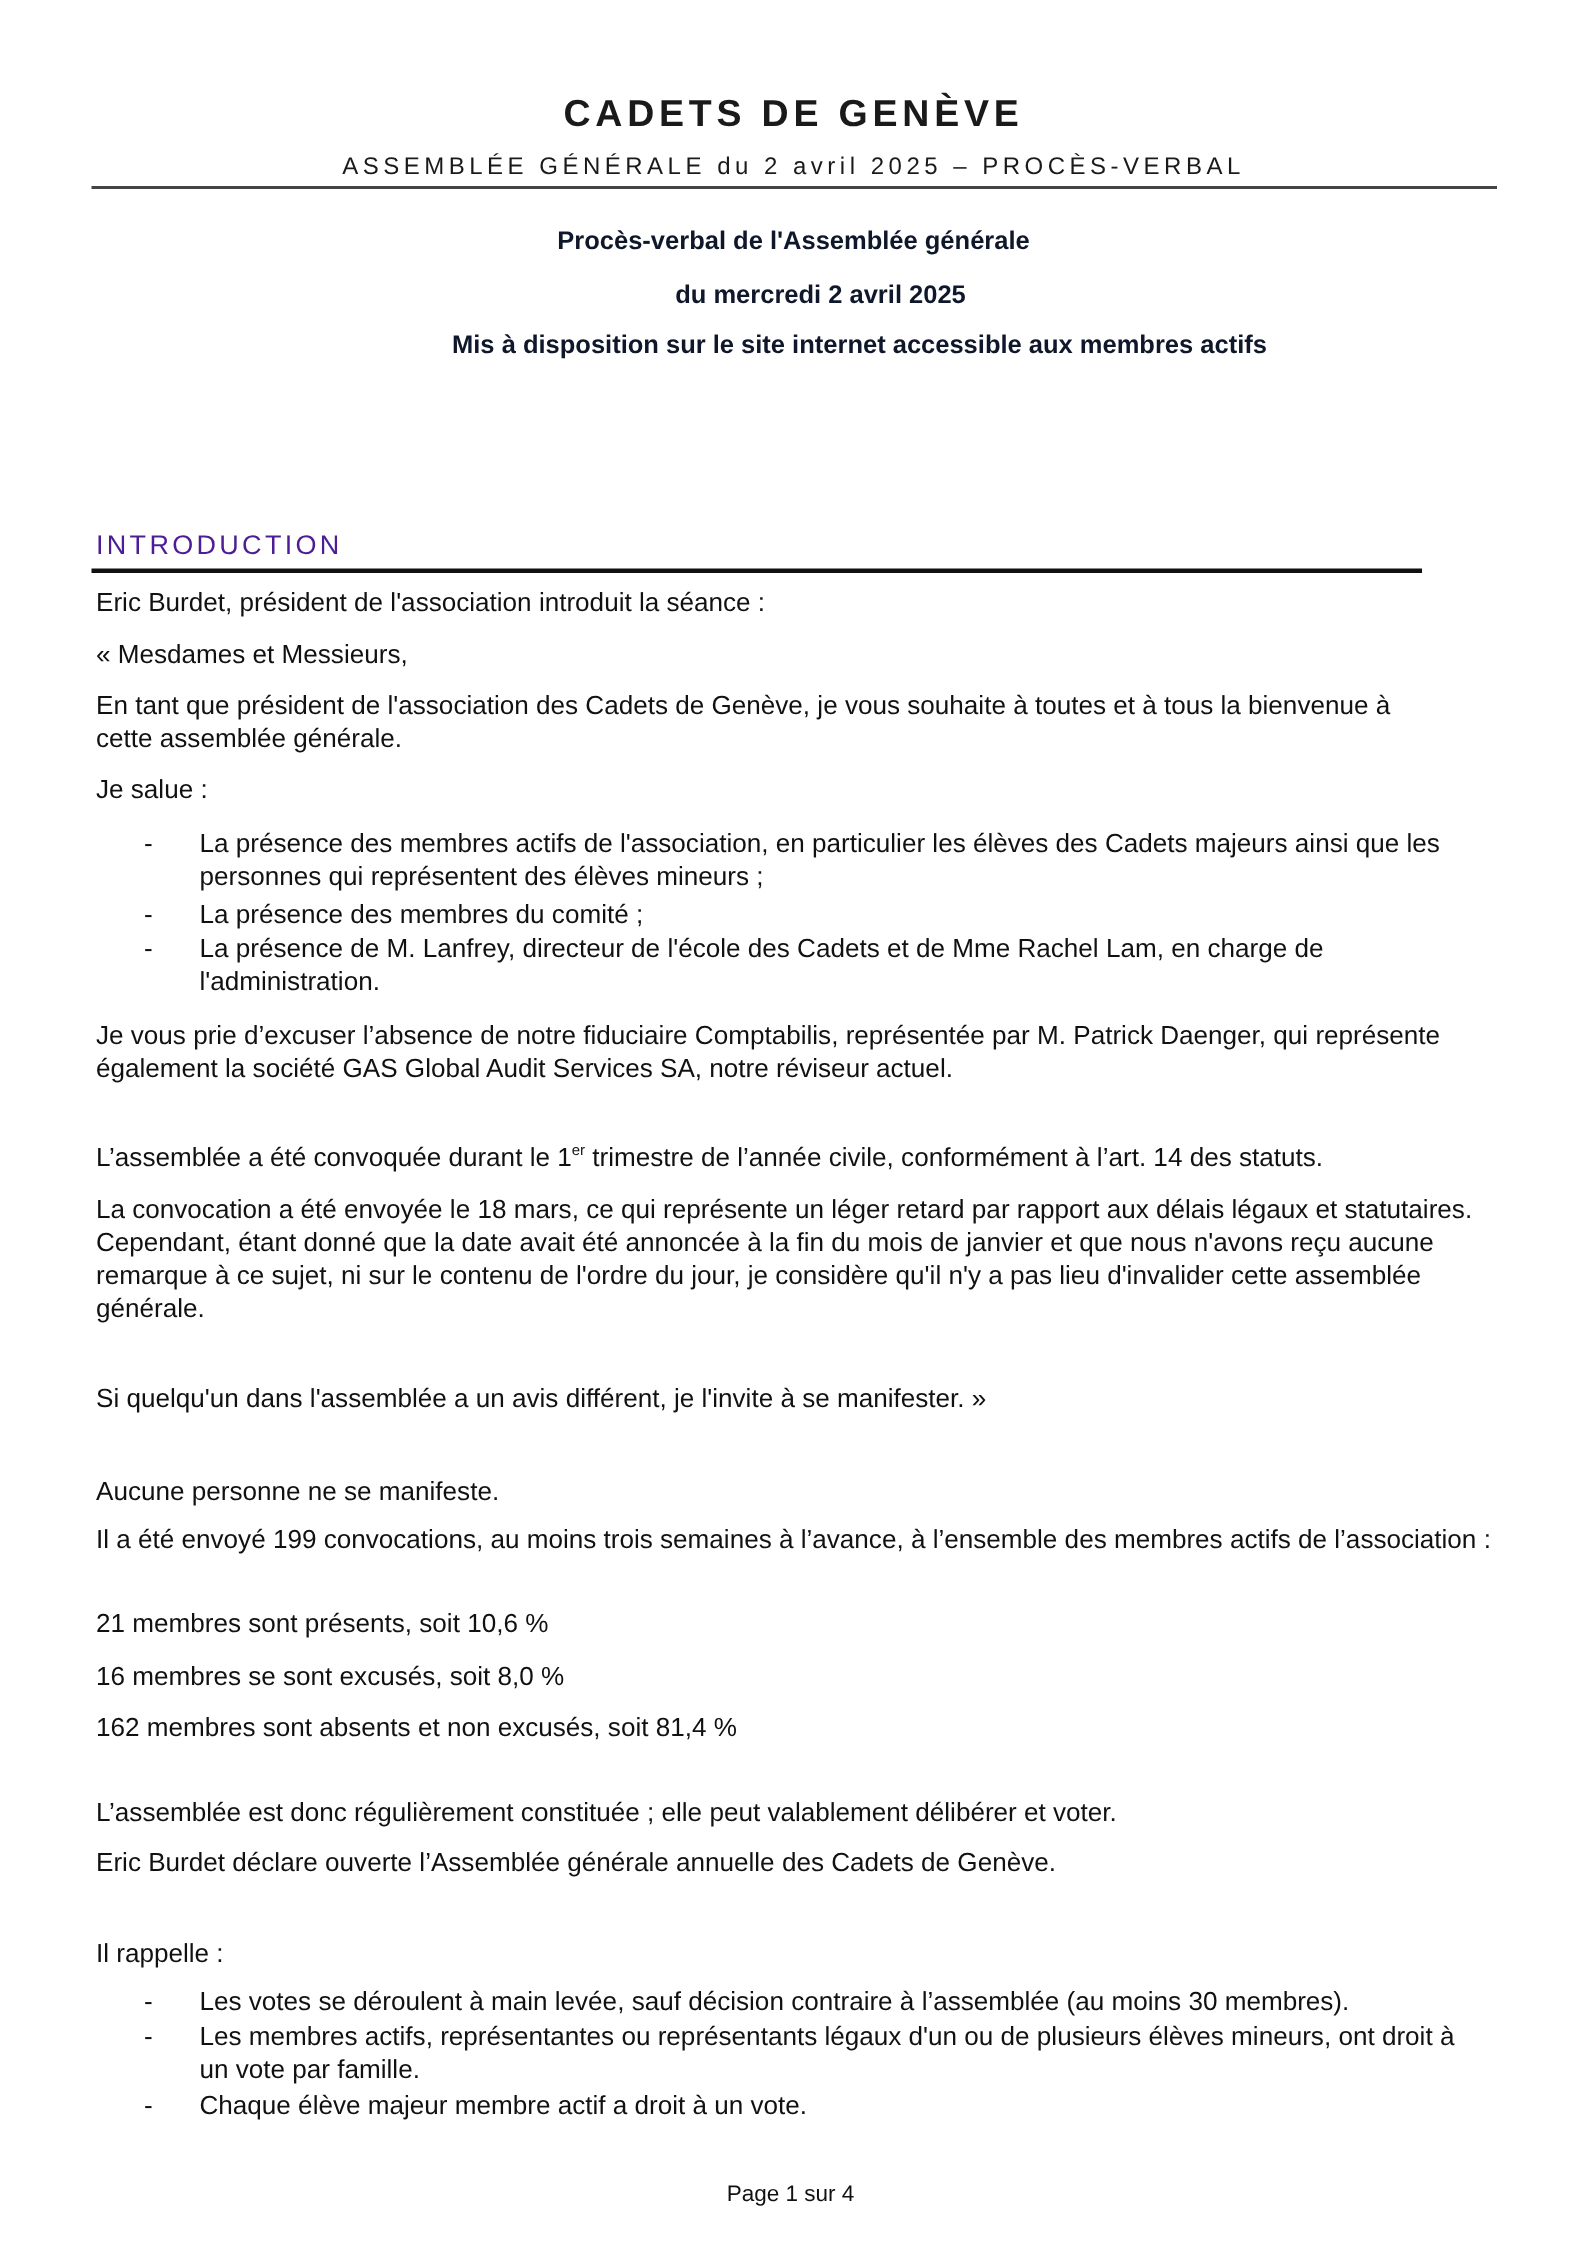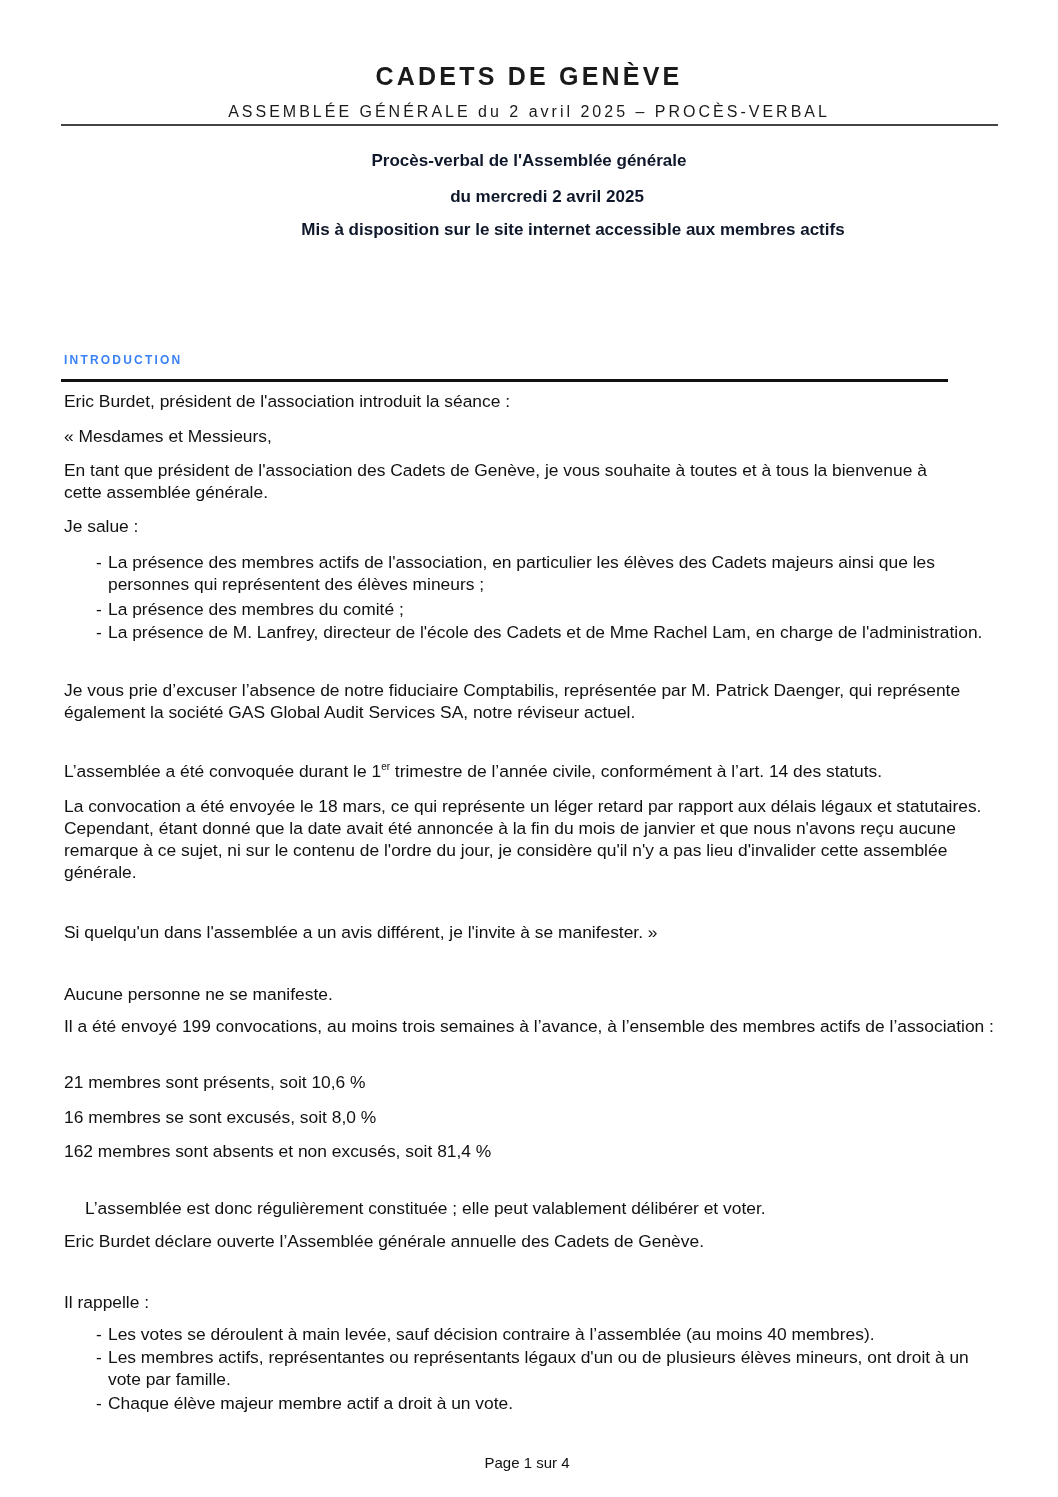--- a/index.html
+++ b/index.html
@@ -14,28 +14,28 @@
     }
     .doc-subtitle {
       left: 0; width: 1058px; top: 103px; text-align: center;
       font-size: 16px; letter-spacing: 3px; color: #1a1a1a;
     }
     .header-rule { left: 61px; width: 937px; top: 124px; height: 2px; background: #444444; }
     .center-bold {
       left: 0; width: 1058px; text-align: center; font-size: 17px; font-weight: bold; color: #0f172a;
     }
     .section-title {
-      left: 64px; top: 353px; font-size: 12px; font-weight: bold; letter-spacing: 2.2px; color: #3b82f6;
+      left: 64px; top: 353px; font-size: 18px; font-weight: normal; letter-spacing: 2.2px; color: #4c1d95;
     }
     .section-rule { left: 61px; width: 887px; top: 379px; height: 3px; background: #111111; }
     .p { left: 64px; width: 940px; font-size: 17.4px; line-height: 22px; color: #111; }
     .it { }
     .li { left: 96px; width: 910px; font-size: 17.4px; line-height: 22px; color: #111; }
     .li .dash { position: absolute; left: 0; top: 0; width: 20px; }
-    .li .txt { display: block; margin-left: 12px; }
+    .li .txt { display: block; margin-left: 37px; }
     sup { font-size: 10px; line-height: 0; vertical-align: 7px; }
     .footer { left: 0; width: 1054px; top: 1454px; text-align: center; font-size: 15px; color: #111; }
   </style>
 </head>
 <body>
 
 <div class="abs doc-title">CADETS DE GENÈVE</div>
 <div class="abs doc-subtitle">ASSEMBLÉE GÉNÉRALE du 2 avril 2025 – PROCÈS-VERBAL</div>
 <div class="abs header-rule"></div>
 
@@ -72,28 +72,28 @@
 
 <div class="abs p it" style="top:921px;">Si quelqu'un dans l'assemblée a un avis différent, je l'invite à se manifester. »</div>
 
 <div class="abs p" style="top:983px;">Aucune personne ne se manifeste.</div>
 <div class="abs p" style="top:1015px; width:960px;">Il a été envoyé 199 convocations, au moins trois semaines à l’avance, à l’ensemble des membres actifs de l’association :</div>
 
 <div class="abs p" style="top:1071px;">21 membres sont présents, soit 10,6 %</div>
 <div class="abs p" style="top:1106px;">16 membres se sont excusés, soit 8,0 %</div>
 <div class="abs p" style="top:1140px;">162 membres sont absents et non excusés, soit 81,4 %</div>
 
-<div class="abs p" style="top:1197px;margin-left:21px;">L’assemblée est donc régulièrement constituée ; elle peut valablement délibérer et voter.</div>
+<div class="abs p" style="top:1197px;">L’assemblée est donc régulièrement constituée ; elle peut valablement délibérer et voter.</div>
 <div class="abs p" style="top:1230px;">Eric Burdet déclare ouverte l’Assemblée générale annuelle des Cadets de Genève.</div>
 
 <div class="abs p" style="top:1291px;">Il rappelle :</div>
 
 <div class="abs li" style="top:1323px;">
   <span class="dash">-</span>
-  <span class="txt">Les votes se déroulent à main levée, sauf décision contraire à l’assemblée (au moins 40 membres).</span>
+  <span class="txt">Les votes se déroulent à main levée, sauf décision contraire à l’assemblée (au moins 30 membres).</span>
 </div>
 <div class="abs li" style="top:1346px; width:890px;">
   <span class="dash">-</span>
   <span class="txt">Les membres actifs, représentantes ou représentants légaux d'un ou de plusieurs élèves mineurs, ont droit à un vote par famille.</span>
 </div>
 <div class="abs li" style="top:1392px;">
   <span class="dash">-</span>
   <span class="txt">Chaque élève majeur membre actif a droit à un vote.</span>
 </div>
 

